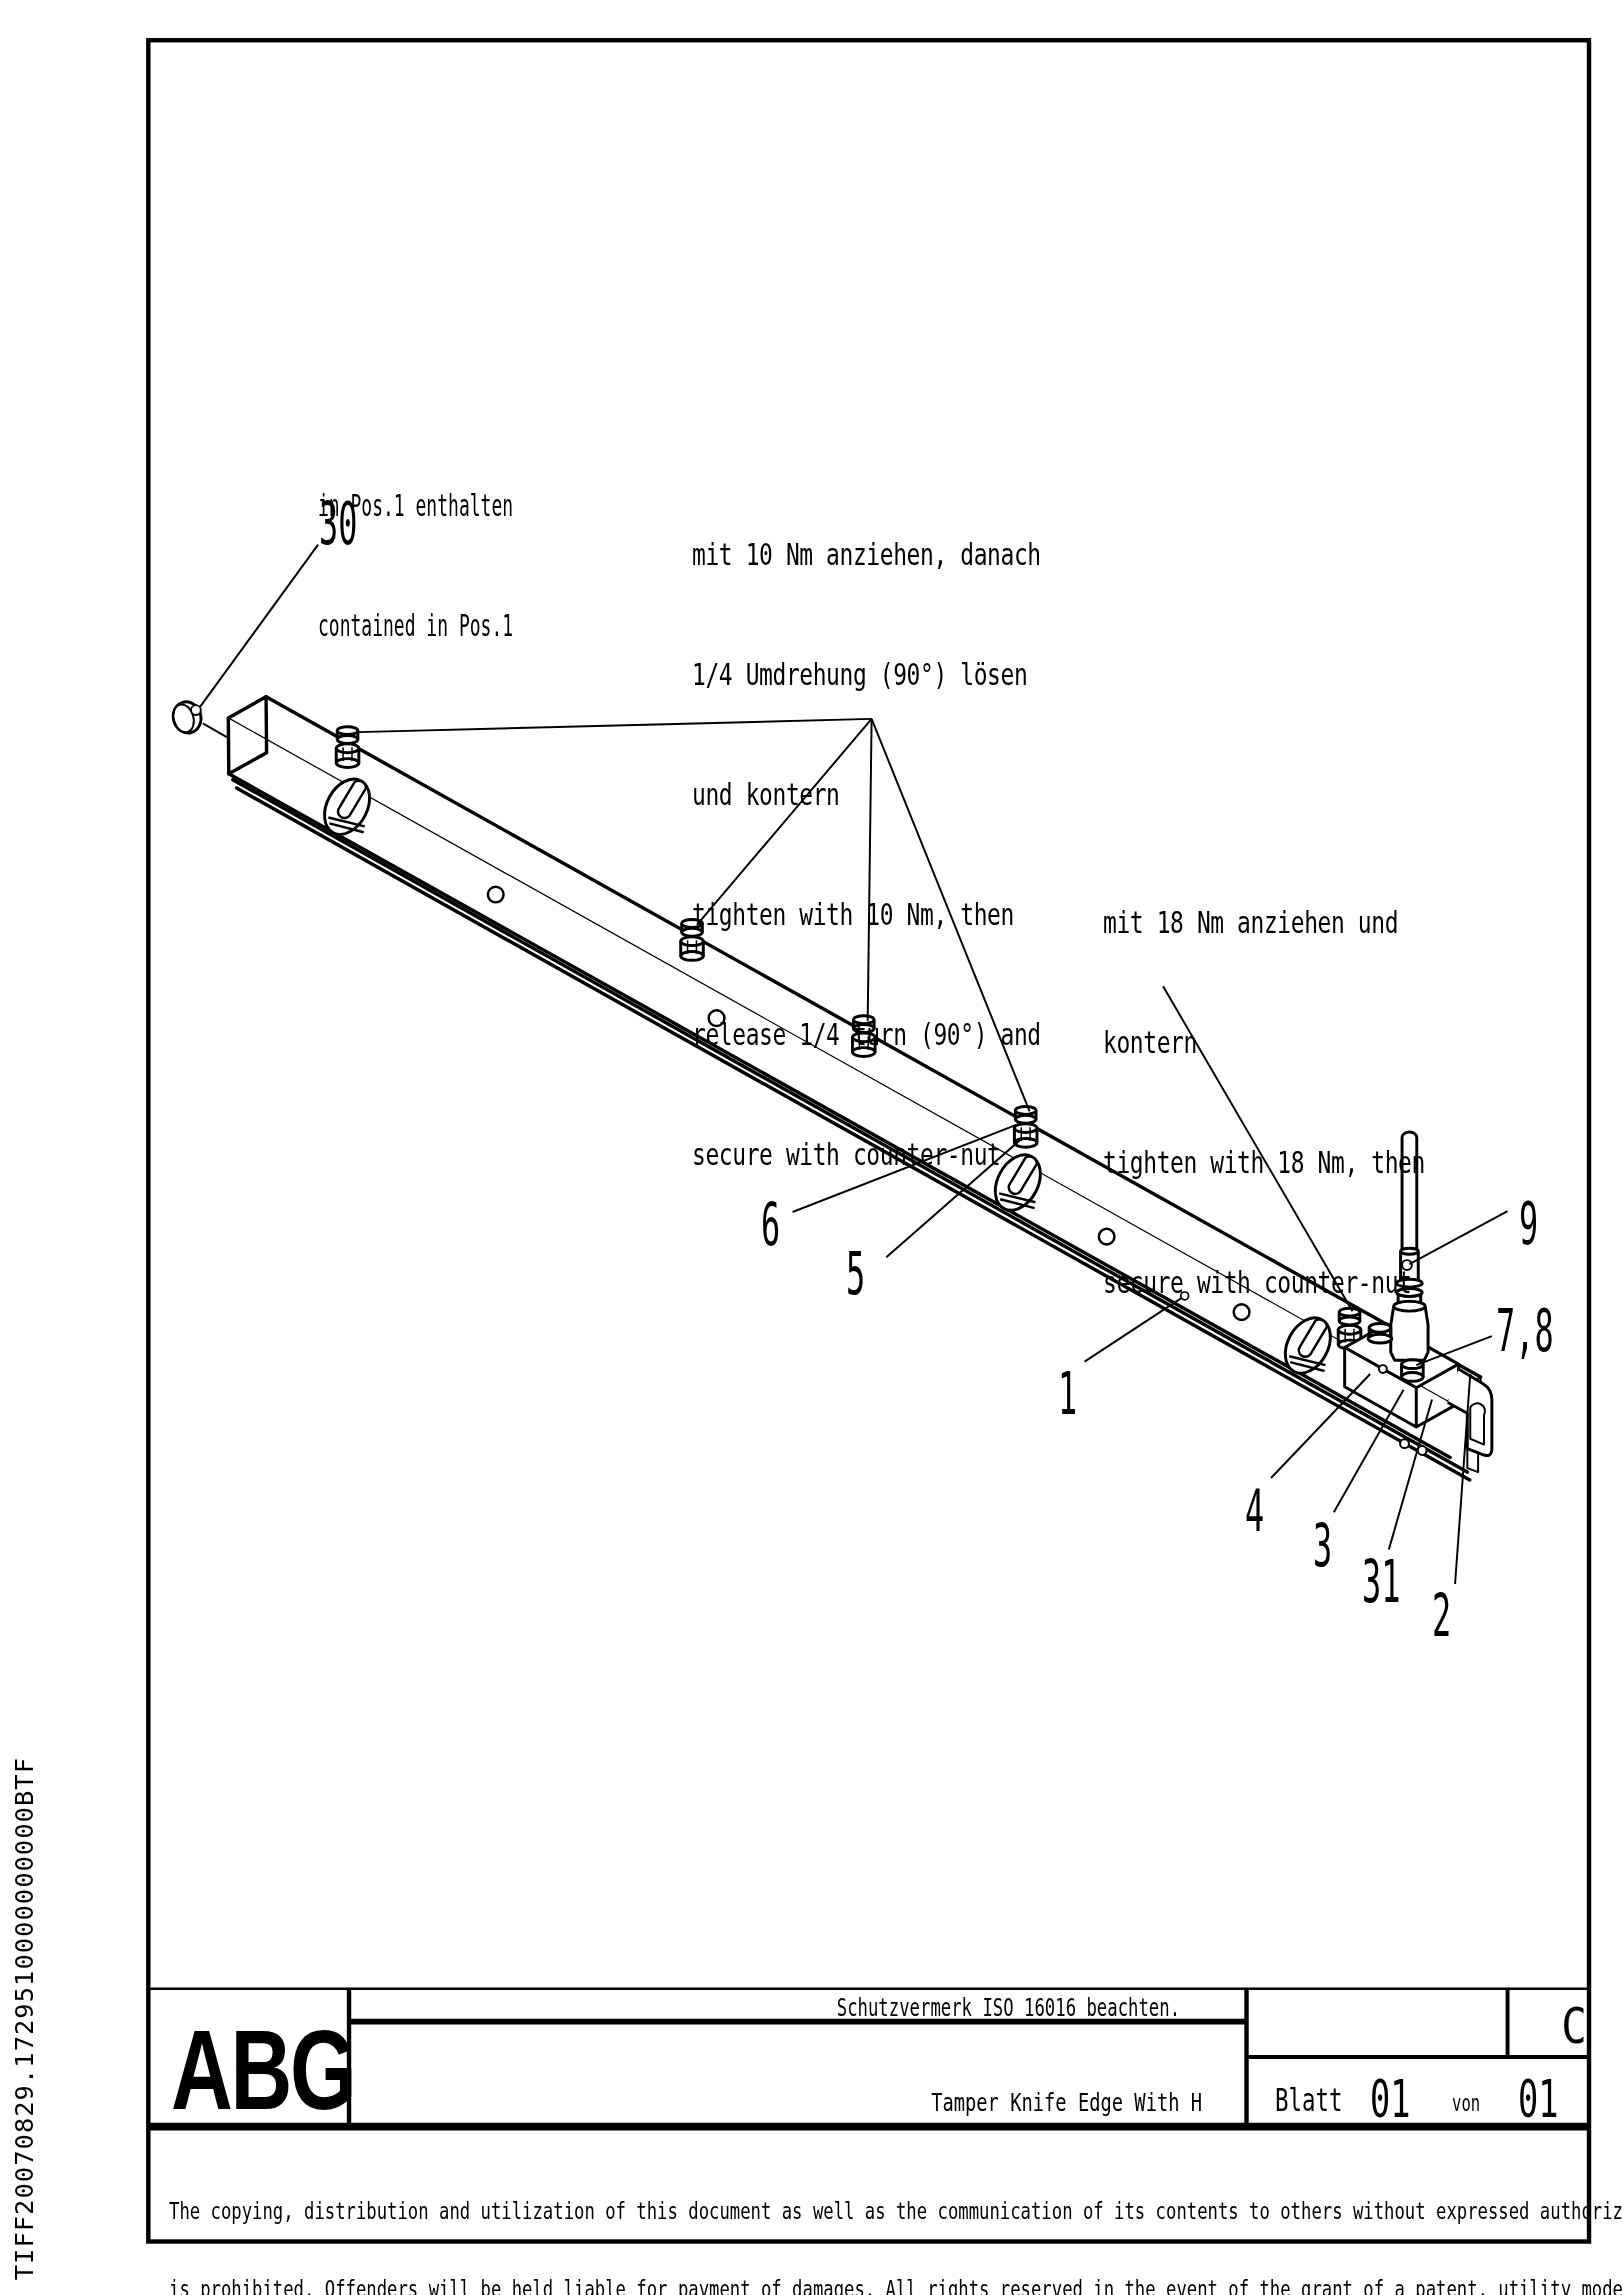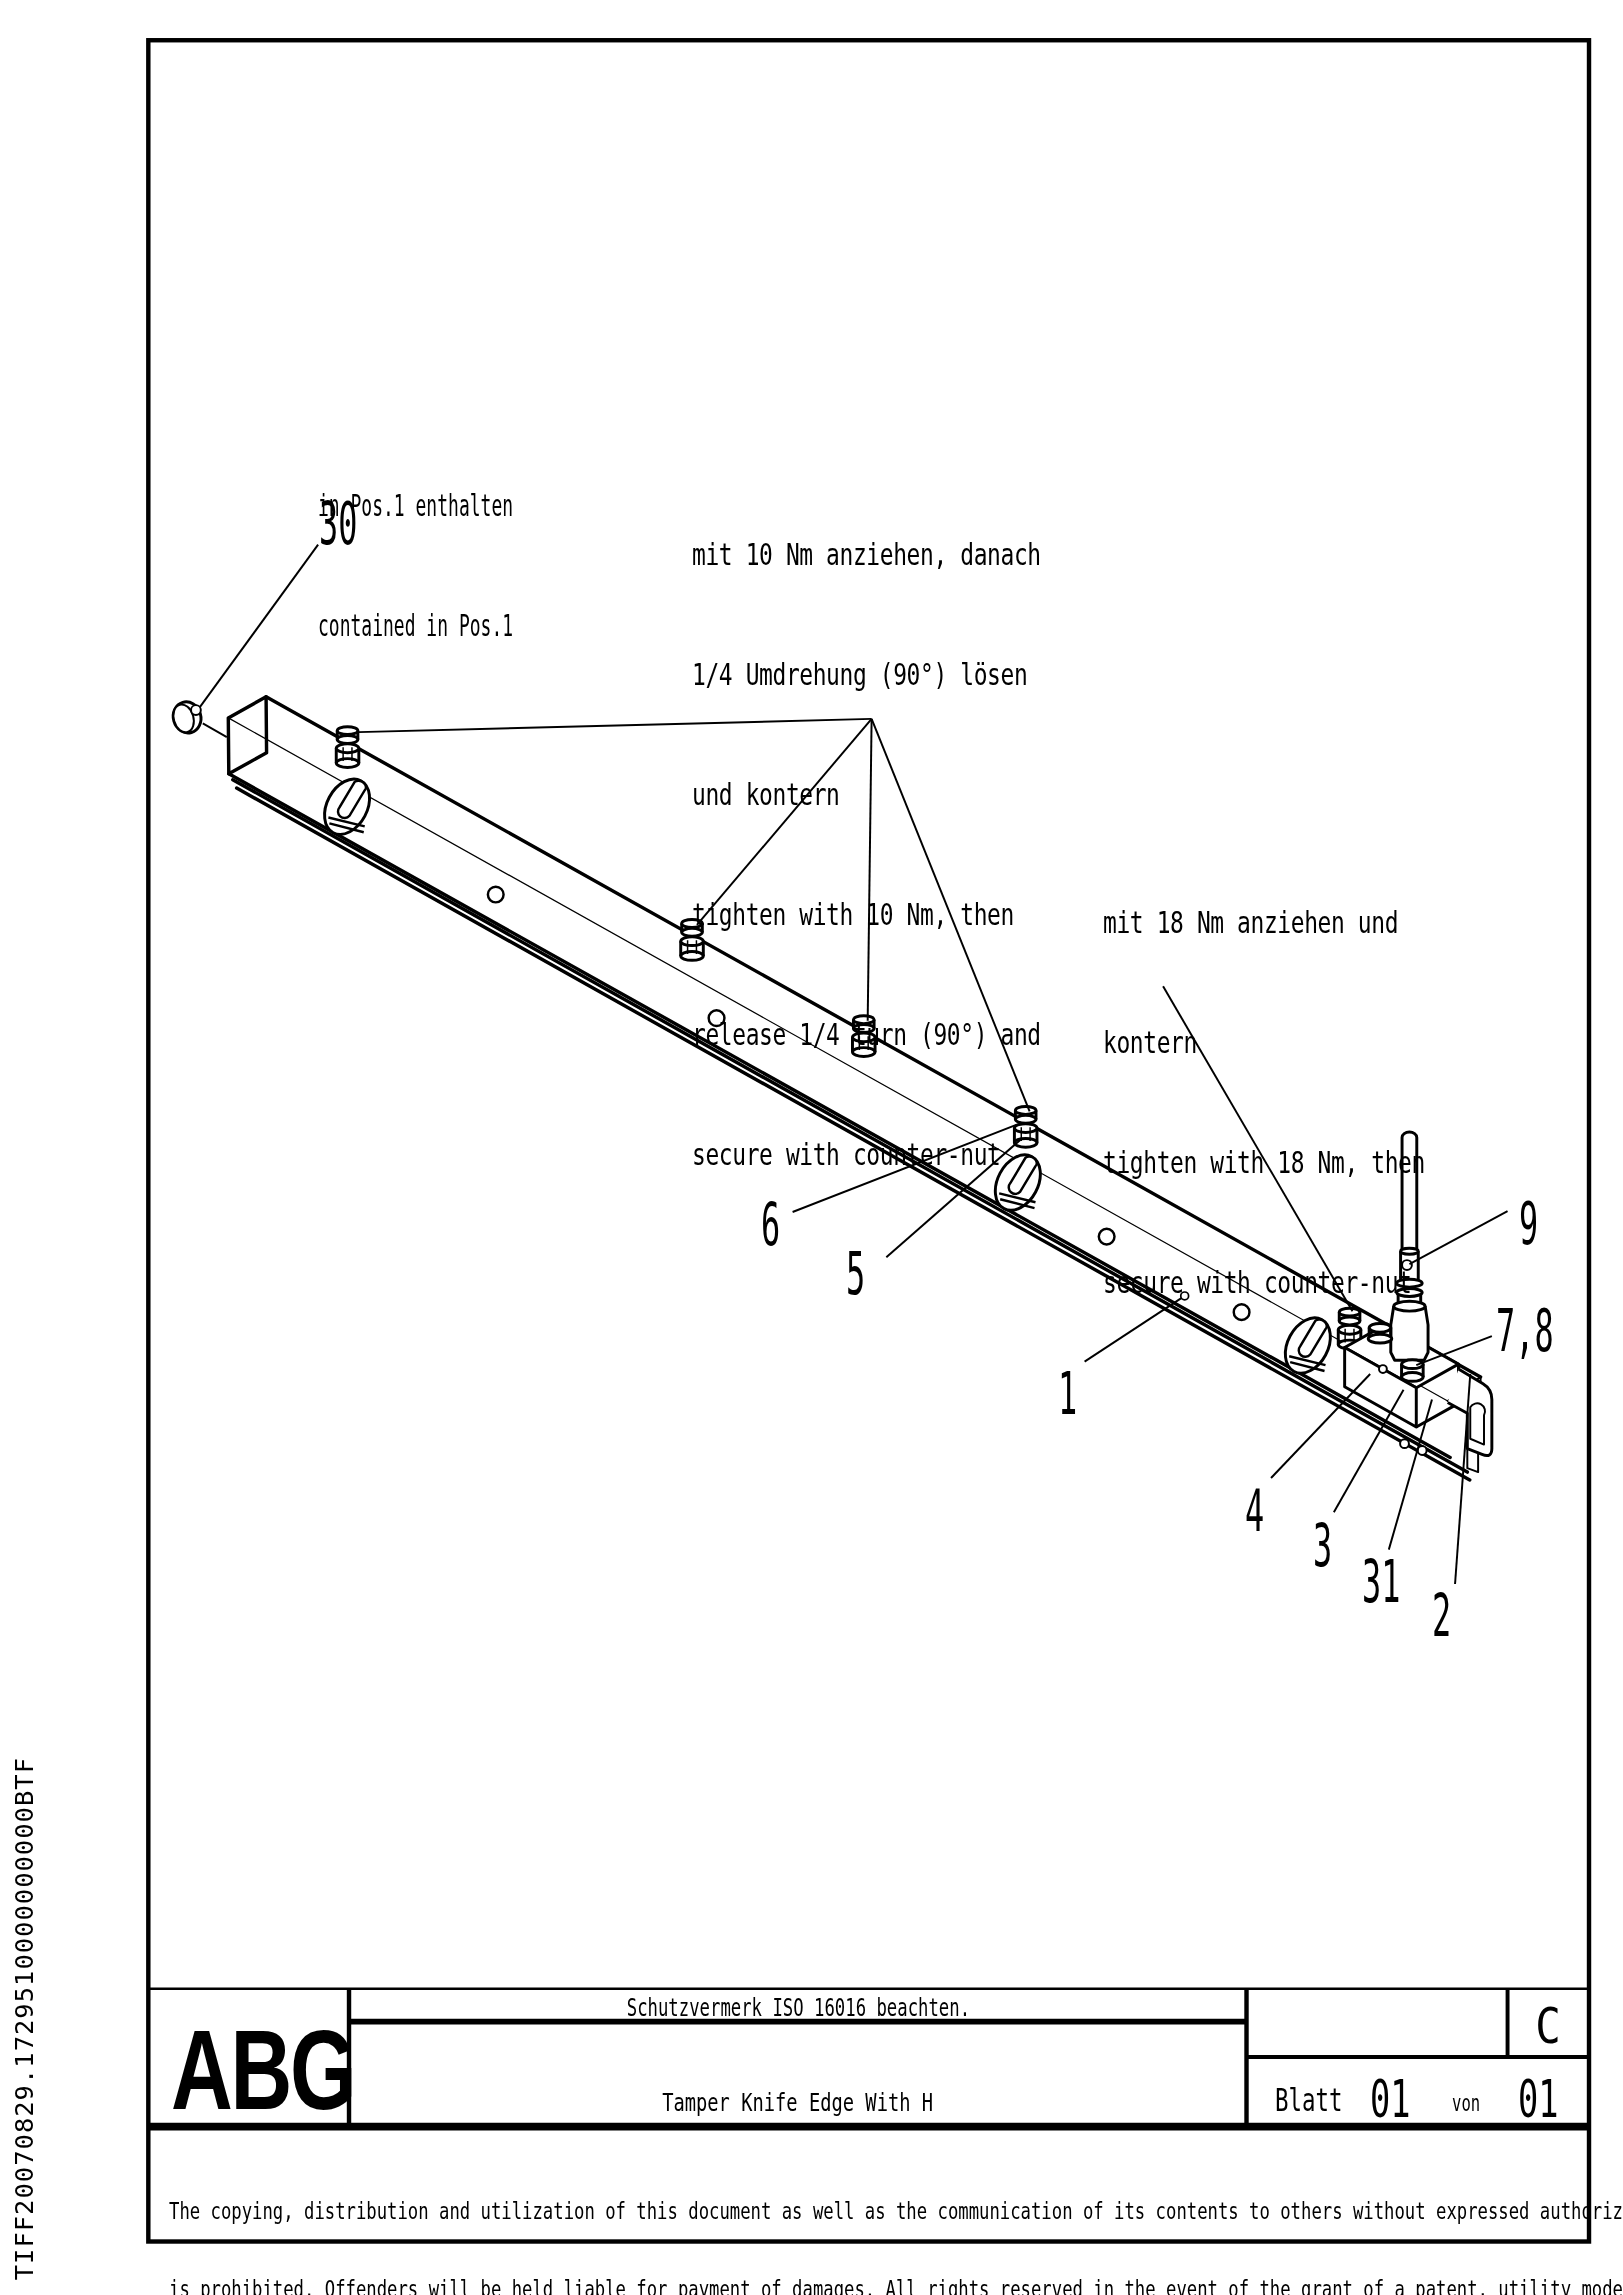--- a/index.html
+++ b/index.html
@@ -10,21 +10,21 @@
     overflow:hidden;
     font-family:"DejaVu Sans Mono", monospace;
     color:#000;
   }
   #art{position:absolute;left:0;top:0;width:1623px;height:2295px;}
   .txt{position:absolute;white-space:pre;}
   .note{font-size:29.4px;line-height:40px;transform:scaleX(.78);transform-origin:0 0;letter-spacing:-0.5px;}
   .note-sm{font-size:30px;line-height:40px;transform:scaleX(.60);transform-origin:0 0;}
   .plabel{font-size:58px;line-height:1;transform:scaleX(.55);transform-origin:0 0;}
   .sidecode{font-size:25.5px;letter-spacing:1px;transform:rotate(-90deg);transform-origin:0 0;}
-  .cellcenter{position:absolute;text-align:center;}
+  .cellcenter{position:absolute;text-align:right;}
   .cellcenter > span{display:inline-block;transform-origin:center;}
   .tb-protect{font-size:24px;}
   .tb-protect > span{transform:scaleX(.72);}
   .tb-title{font-size:46px;}
   .tb-title > span{transform:scaleX(.74);}
   .tb-sub{font-size:25px;}
   .tb-sub > span{transform:scaleX(.75);}
   .tb-num{font-size:51px;}
   .tb-num > span{transform:scaleX(.80);}
   .tb-rev{font-size:50px;}

